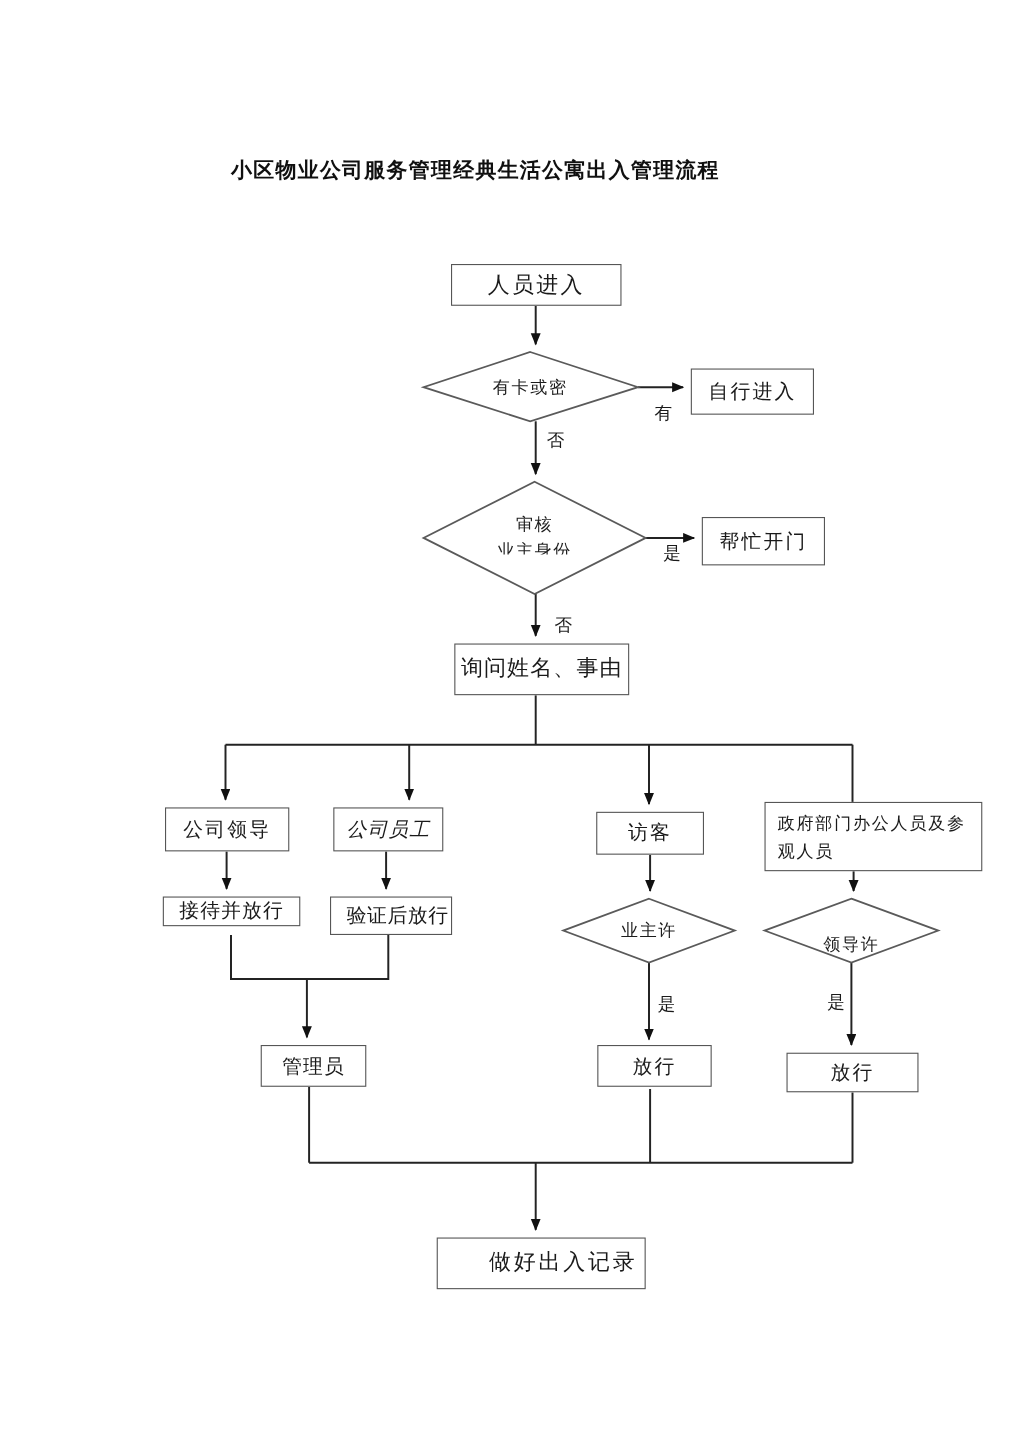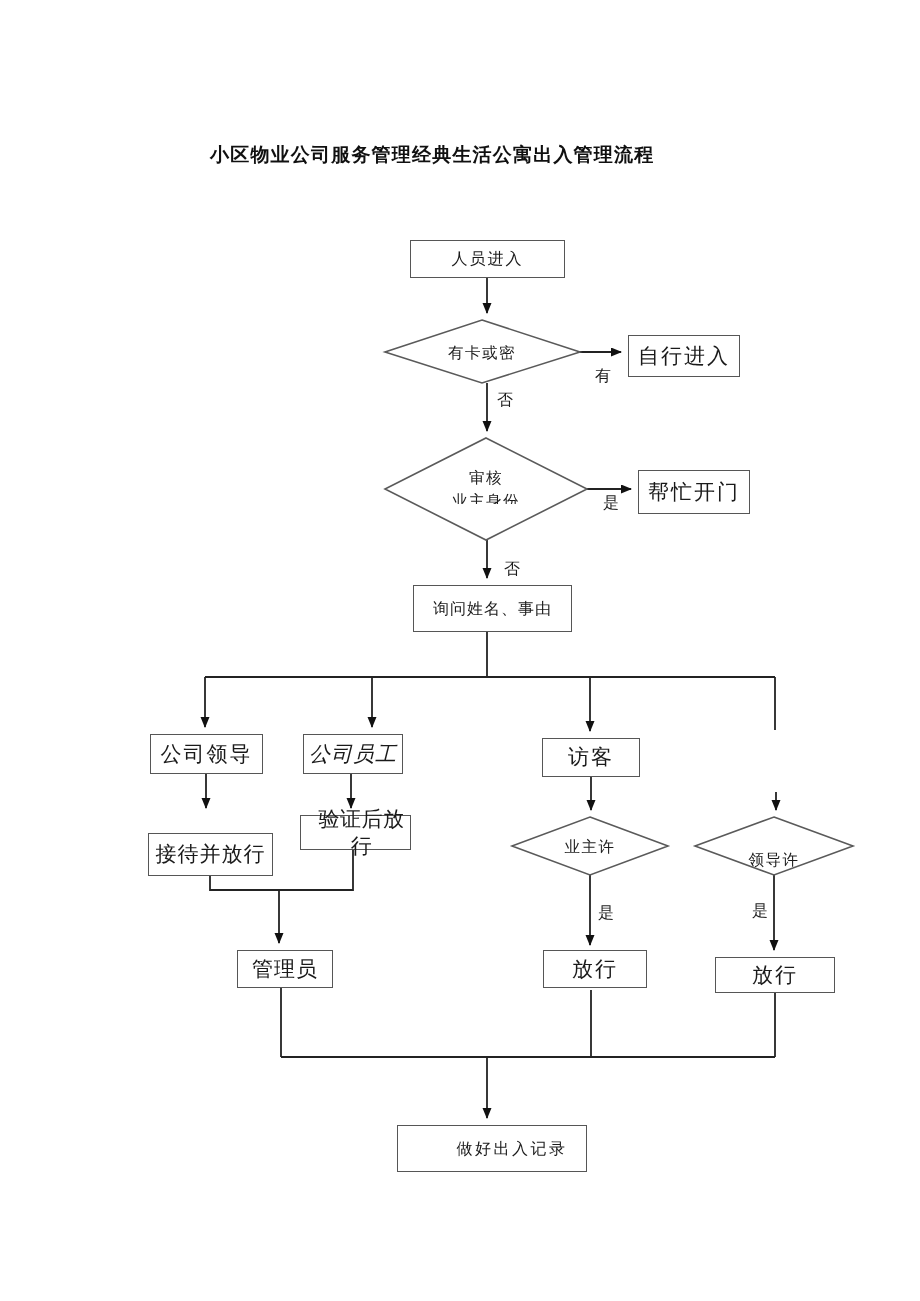--- a/index.html
+++ b/index.html
@@ -12,24 +12,24 @@
   svg.wires{position:absolute;left:0;top:0;}
   .title{
     position:absolute;left:210px;top:142px;width:470px;
     font-size:19px;font-weight:600;letter-spacing:1.2px;color:#101010;
     white-space:nowrap;
   }
   .box{
     position:absolute;box-sizing:border-box;
     border:1.6px solid #565656;background:#ffffff;
     display:flex;align-items:center;justify-content:center;
-    font-size:16px;letter-spacing:2px;color:#1a1a1a;text-align:center;
+    font-size:20px;letter-spacing:2px;color:#1a1a1a;text-align:center;
     line-height:1.25;
   }
-  .box.small{font-size:21px;}
+  .box.small{font-size:18px;}
   .box.gov{
     justify-content:flex-start;align-items:flex-start;text-align:left;
     padding:7px 9px 0 11px;font-size:15.5px;letter-spacing:1.6px;line-height:1.62;
   }
   .dlabel{
     position:absolute;width:140px;text-align:center;
     font-size:15.5px;letter-spacing:1.5px;color:#1c1c1c;line-height:21px;
   }
   .dlabel span{display:block;}
   .dlabel .clip{height:11px;overflow:hidden;line-height:15px;margin-top:5px;}
@@ -103,22 +103,23 @@
   <div class="box small" style="left:638px;top:470px;width:112px;height:44px;">帮忙开门</div>
 
   <div class="box" style="left:413px;top:585px;width:159px;height:47px;letter-spacing:1px;">询问姓名、事由</div>
 
   <div class="box small" style="left:150px;top:734px;width:113px;height:40px;">公司领导</div>
 
   <div class="box small" style="left:303px;top:734px;width:100px;height:40px;letter-spacing:1px;font-style:italic;">公司员工</div>
 
   <div class="box small" style="left:542px;top:738px;width:98px;height:39px;">访客</div>
 
+  <div class="box gov" style="left:695px;top:729px;width:198px;height:63px;">政府部门办公人员及参观人员</div>
 
-  <div class="box small" style="left:148px;top:833px;width:125px;height:43px;letter-spacing:1px;">接待并放行</div>
+  <div class="box small" style="left:148px;top:815px;width:125px;height:27px;letter-spacing:1px;">接待并放行</div>
 
   <div class="box small" style="left:300px;top:815px;width:111px;height:35px;letter-spacing:0.5px;padding-left:12px;">验证后放行</div>
 
   <div class="box small" style="left:237px;top:950px;width:96px;height:38px;letter-spacing:1px;">管理员</div>
 
   <div class="box small" style="left:543px;top:950px;width:104px;height:38px;">放行</div>
 
   <div class="box small" style="left:715px;top:957px;width:120px;height:36px;">放行</div>
 
   <div class="box" style="left:397px;top:1125px;width:190px;height:47px;letter-spacing:2.5px;padding-left:40px;">做好出入记录</div>

